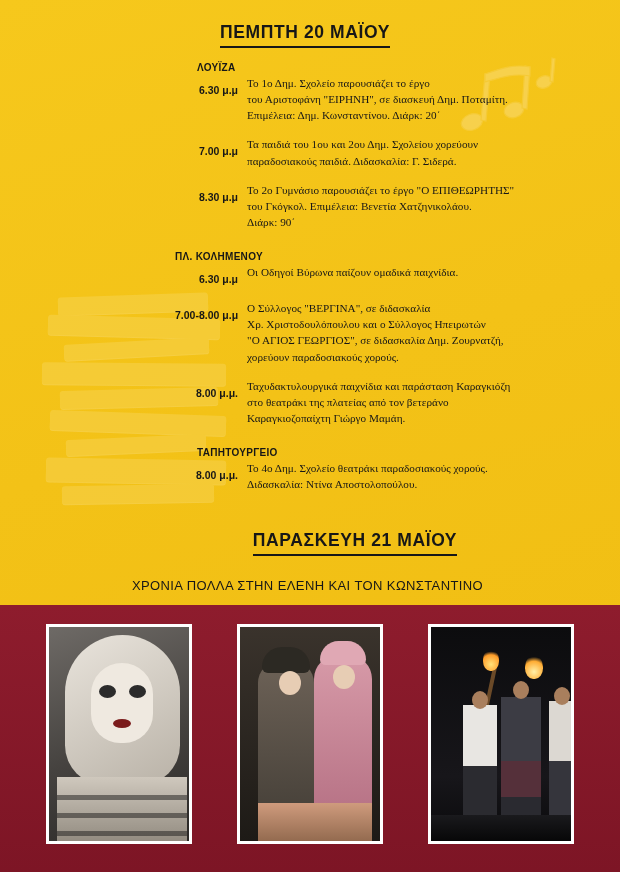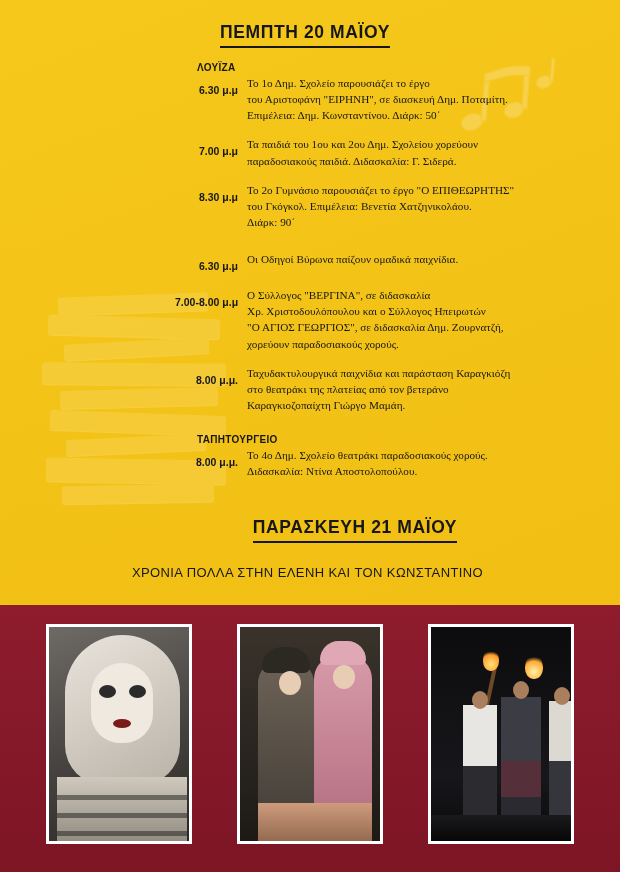--- a/index.html
+++ b/index.html
@@ -244,21 +244,21 @@
 
     
     <div class="group">
       <div class="venue">ΛΟΥΪΖΑ</div>
 
       <div class="entry">
         <div class="time">6.30 μ.μ</div>
         <div class="desc">
           <span class="line">Το 1ο Δημ. Σχολείο παρουσιάζει το έργο</span>
           <span class="line">του Αριστοφάνη "ΕΙΡΗΝΗ", σε διασκευή Δημ. Ποταμίτη.</span>
-          <span class="line">Επιμέλεια: Δημ. Κωνσταντίνου. Διάρκ: 50΄</span>
+          <span class="line">Επιμέλεια: Δημ. Κωνσταντίνου. Διάρκ: 20΄</span>
         </div>
       </div>
 
       <div class="entry">
         <div class="time">7.00 μ.μ</div>
         <div class="desc">
           <span class="line">Τα παιδιά του 1ου και 2ου Δημ. Σχολείου χορεύουν</span>
           <span class="line">παραδοσιακούς παιδιά. Διδασκαλία: Γ. Σιδερά.</span>
         </div>
       </div>
@@ -270,20 +270,21 @@
           <span class="line">του Γκόγκολ. Επιμέλεια: Βενετία Χατζηνικολάου.</span>
           <span class="line">Διάρκ: 90΄</span>
         </div>
       </div>
     </div>
 
     <div class="group-gap"></div>
 
     
     <div class="group">
+      <div class="venue indent2">ΠΛ. ΚΟΛΗΜΕΝΟΥ</div>
 
       <div class="entry">
         <div class="time">6.30 μ.μ</div>
         <div class="desc">
           <span class="line">Οι Οδηγοί  Βύρωνα παίζουν ομαδικά παιχνίδια.</span>
         </div>
       </div>
 
       <div class="entry">
         <div class="time">7.00-8.00 μ.μ</div>

